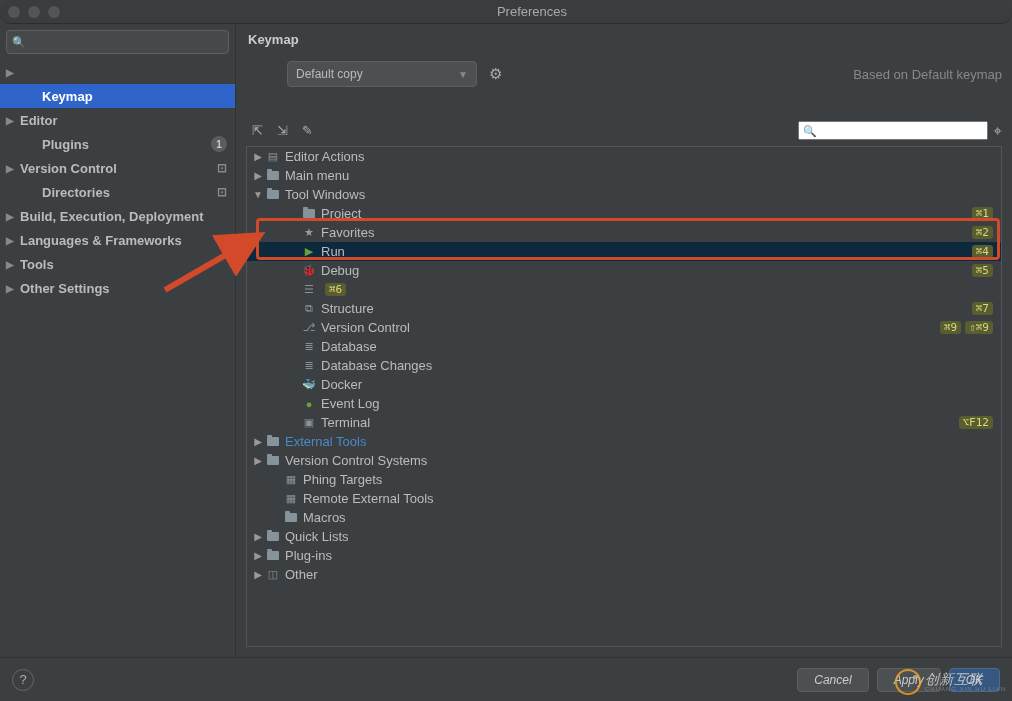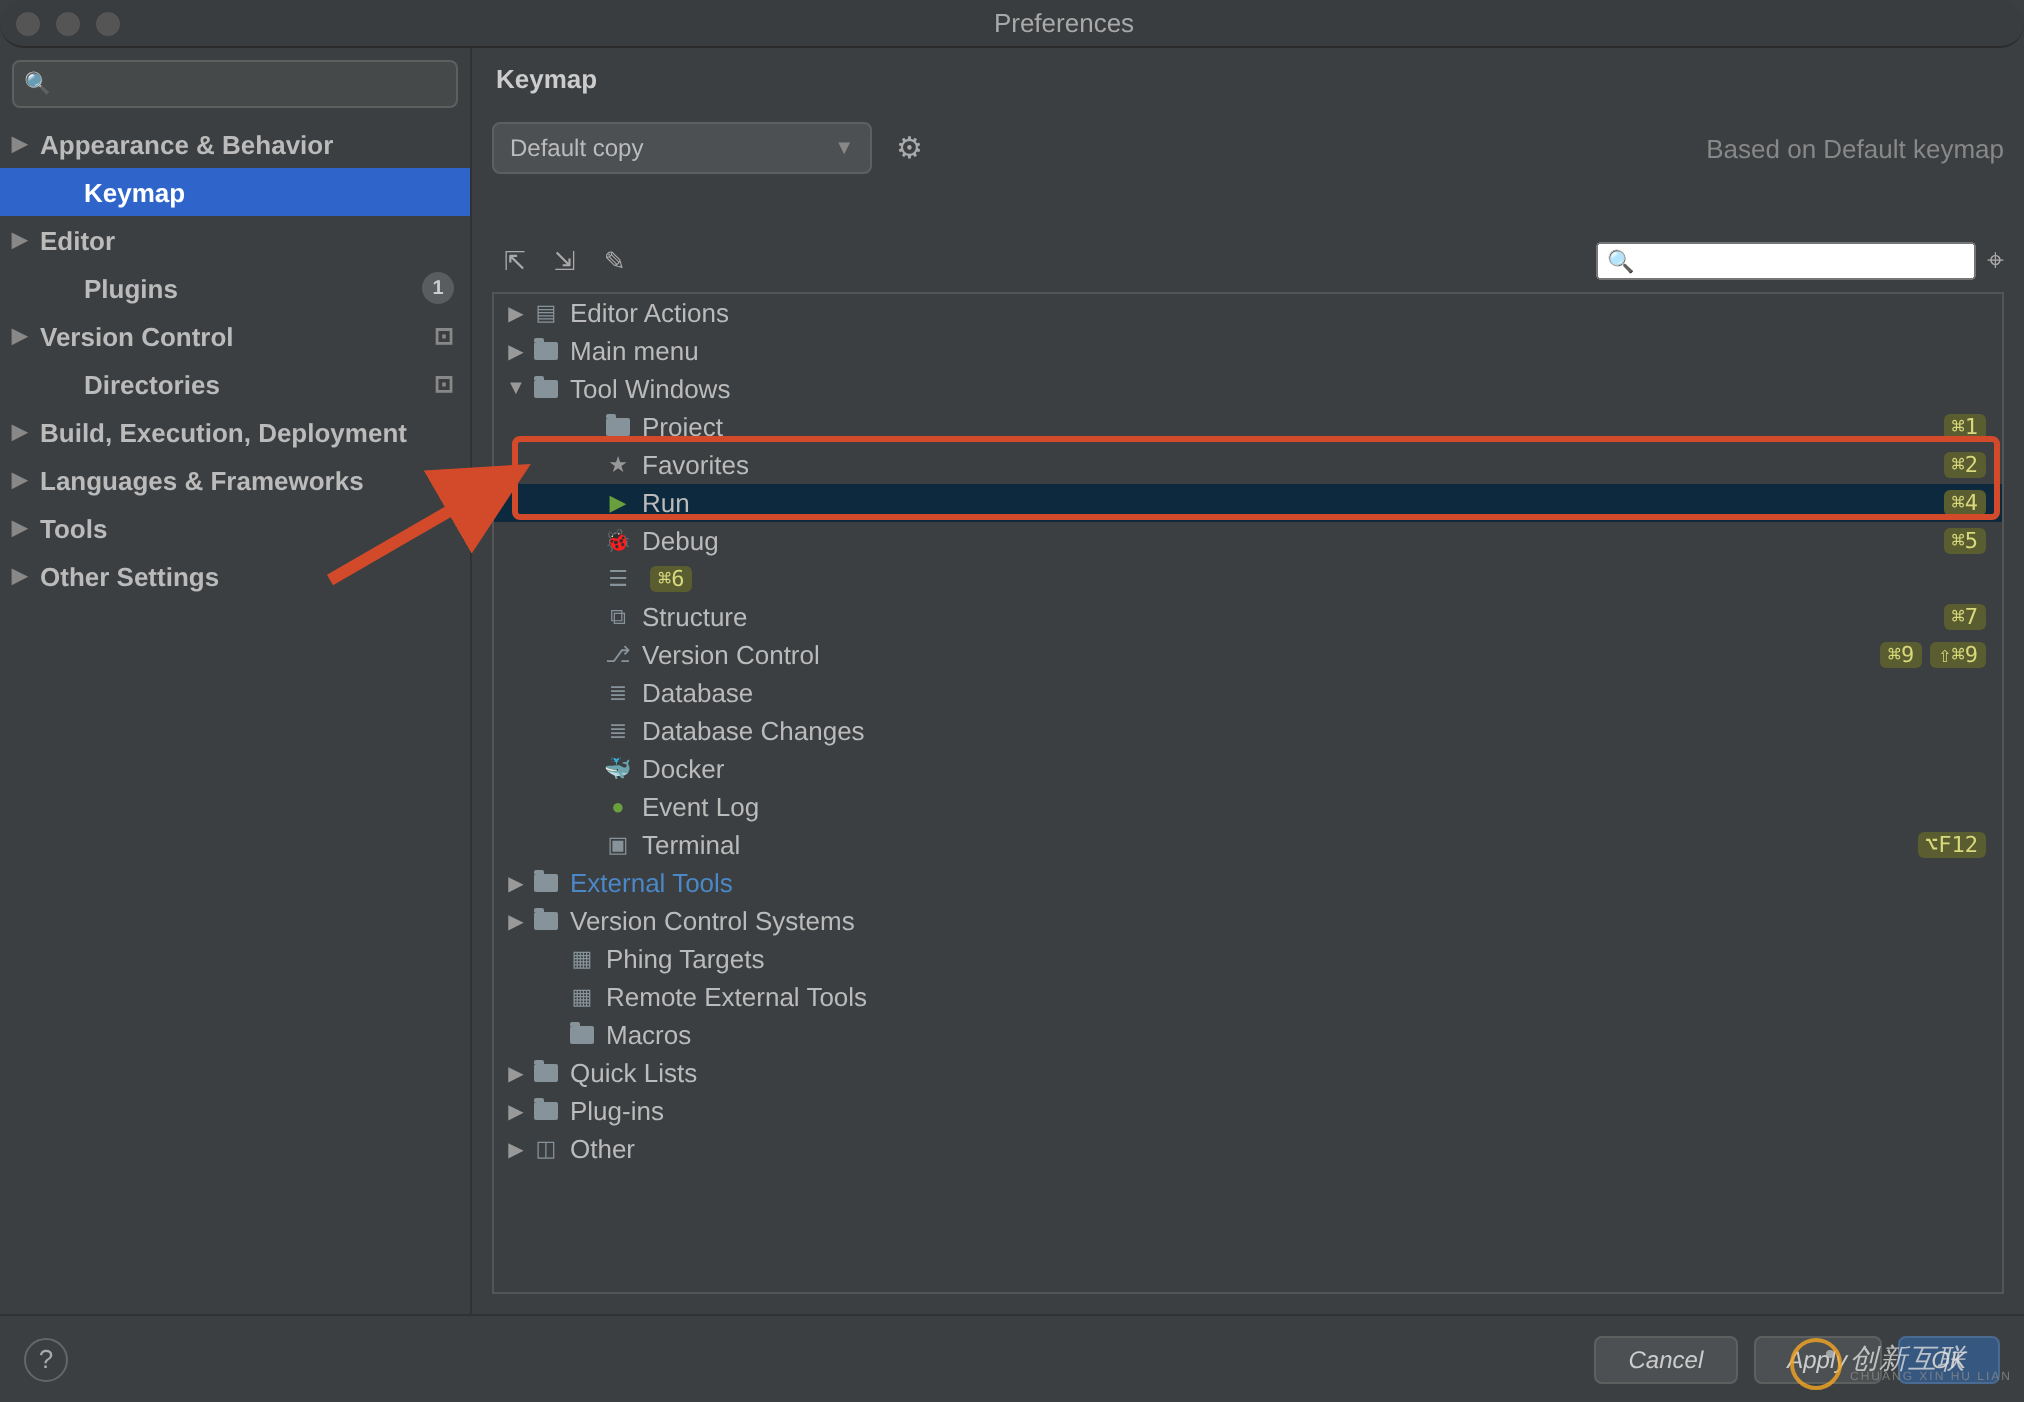--- a/index.html
+++ b/index.html
@@ -19,21 +19,21 @@
 .side-item.selected { background: #2f65ca; color: #fff; }
 .side-item .arrow { width: 14px; font-size: 10px; color: #888; }
 .side-item.selected .arrow{color:#fff;}
 .side-item.child { padding-left: 28px; }
 .side-item .label { flex: 1; }
 .side-item .badge { background: #5a5d5f; color: #ccc; border-radius: 9px; min-width: 16px; height: 16px; font-size: 10px; display: flex; align-items: center; justify-content: center; padding: 0 5px; }
 .side-item .ind { font-size: 12px; color: #888; }
 .main { flex: 1; display: flex; flex-direction: column; padding: 8px 10px 10px 10px; }
 .main-title { font-size: 13px; font-weight: 600; color: #ccc; margin-bottom: 14px; padding-left: 2px; }
 .keymap-row { display: flex; align-items: center; gap: 12px; margin-bottom: 12px; }
-.dropdown { background: #4c5052; border: 1px solid #5e6060; border-radius: 4px; height: 26px; width: 190px; display: flex; align-items: center; padding: 0 8px; font-size: 12px; color: #bbb; justify-content: space-between; cursor: pointer; }
+.dropdown { background: #4c5052; border: 1px solid #5e6060; border-radius: 4px; height: 26px; width: 190px; display: flex; align-items: center; padding: 0 8px; font-size: 12px; color: #bbb; justify-content: space-between; cursor: pointer; margin-left: 41px; }
 .dropdown .chev { font-size: 10px; color: #888; }
 .gear { color: #aaa; font-size: 15px; cursor: pointer; }
 .based-on { margin-left: auto; font-size: 13px; color: #888; }
 .toolbar-row { display: flex; align-items: center; margin-top: 22px; margin-bottom: 6px; gap: 10px; }
 .tool-icons { display: flex; gap: 14px; padding-left: 6px; }
 .tool-icons span { color: #aaa; font-size: 13px; cursor: pointer; }
 .tree-search { margin-left: auto; display: flex; gap: 6px; align-items: center; }
 .tree-search .search-wrapper input { width: 190px; }
 .find-icon { color: #aaa; font-size: 15px; cursor: pointer; }
 .tree-box { flex: 1; background: #3c3f41; border: 1px solid #555; overflow: auto; position: relative; }
@@ -76,21 +76,20 @@
   <div class="sidebar">
     <div class="search-box">
       <div class="search-wrapper">
         <span class="search-icon">🔍</span>
         <input type="text" placeholder="" style="">
       </div>
     </div>
     <div id="sidebar-items">
         <div class="side-item bold">
           <span class="arrow">▶</span>
-          <span class="label">Appearance &amp; Behavior</span>
         </div>
         <div class="side-item selected child bold">
           <span class="arrow"></span>
           <span class="label">Keymap</span>
         </div>
         <div class="side-item bold">
           <span class="arrow">▶</span>
           <span class="label">Editor</span>
         </div>
         <div class="side-item child bold">

